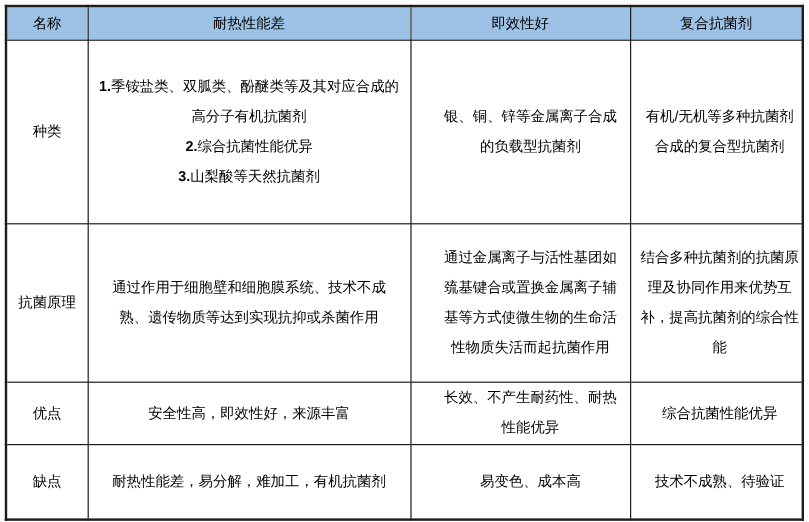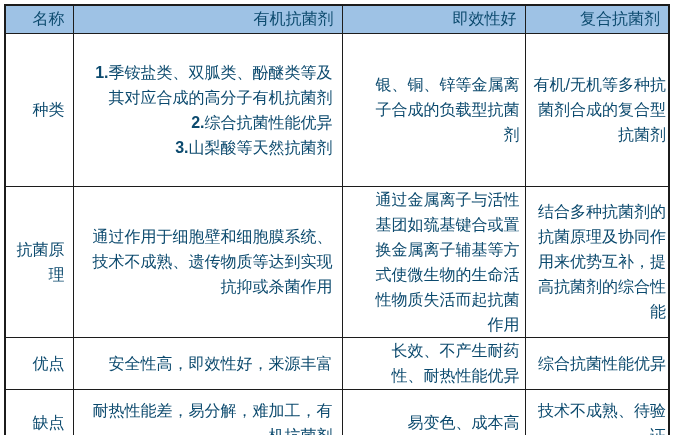--- a/index.html
+++ b/index.html
@@ -24,61 +24,61 @@
     border-collapse: collapse;
     table-layout: fixed;
     border: 2px solid #1c1c1c;
   }
   col.c1 { width: 68px; }
   col.c2 { width: 269px; }
   col.c3 { width: 183px; }
   col.c4 { width: 144px; }
   th, td {
     border: 1px solid #1c1c1c;
-    font-size: 16px;
+    font-size: 12px;
     font-weight: normal;
-    color: #0c4a6e;
-    text-align: right;
+    color: #000000;
+    text-align: center;
     vertical-align: middle;
     padding: 0 8px;
     line-height: 25px;
     word-break: break-all;
     overflow: hidden;
   }
   tr.hdr { height: 28px; }
   tr.hdr th {
     background: #9ec2e5;
     line-height: 26px;
     padding: 0 8px;
   }
   tr.r-kinds     { height: 153px; }
   tr.r-principle { height: 132px; }
   tr.r-pros      { height: 52px;  }
-  tr.r-cons      { height: 63px; font-family: Liberation Mono, monospace;  }
+  tr.r-cons      { height: 63px;  }
   td.col2 { padding: 10px 9px; }
   td.col3 { padding: 0 5px 0 22px; }
   td.col4 { padding: 0 2px 0 8px; }
   .num { font-weight: bold; }
   .li { display: block; }
 </style>
 </head>
 <body>
 
 <div class="page">
   <table class="cmp">
     <colgroup>
       <col class="c1">
         <col class="c2">
         <col class="c3">
         <col class="c4">
     </colgroup>
     <thead>
       <tr class="hdr">
         <th>名称</th>
-        <th>有机抗菌剂</th>
+        <th>耐热性能差</th>
         <th>即效性好</th>
         <th>复合抗菌剂</th>
       </tr>
     </thead>
     <tbody>
       <tr class="r-kinds">
         <td>种类</td>
         <td class="col2">
           <span class="li"><span class="num">1.</span><span>季铵盐类、双胍类、酚醚类等及其对应合成的高分子有机抗菌剂</span></span>
           <span class="li"><span class="num">2.</span><span>综合抗菌性能优异</span></span>

